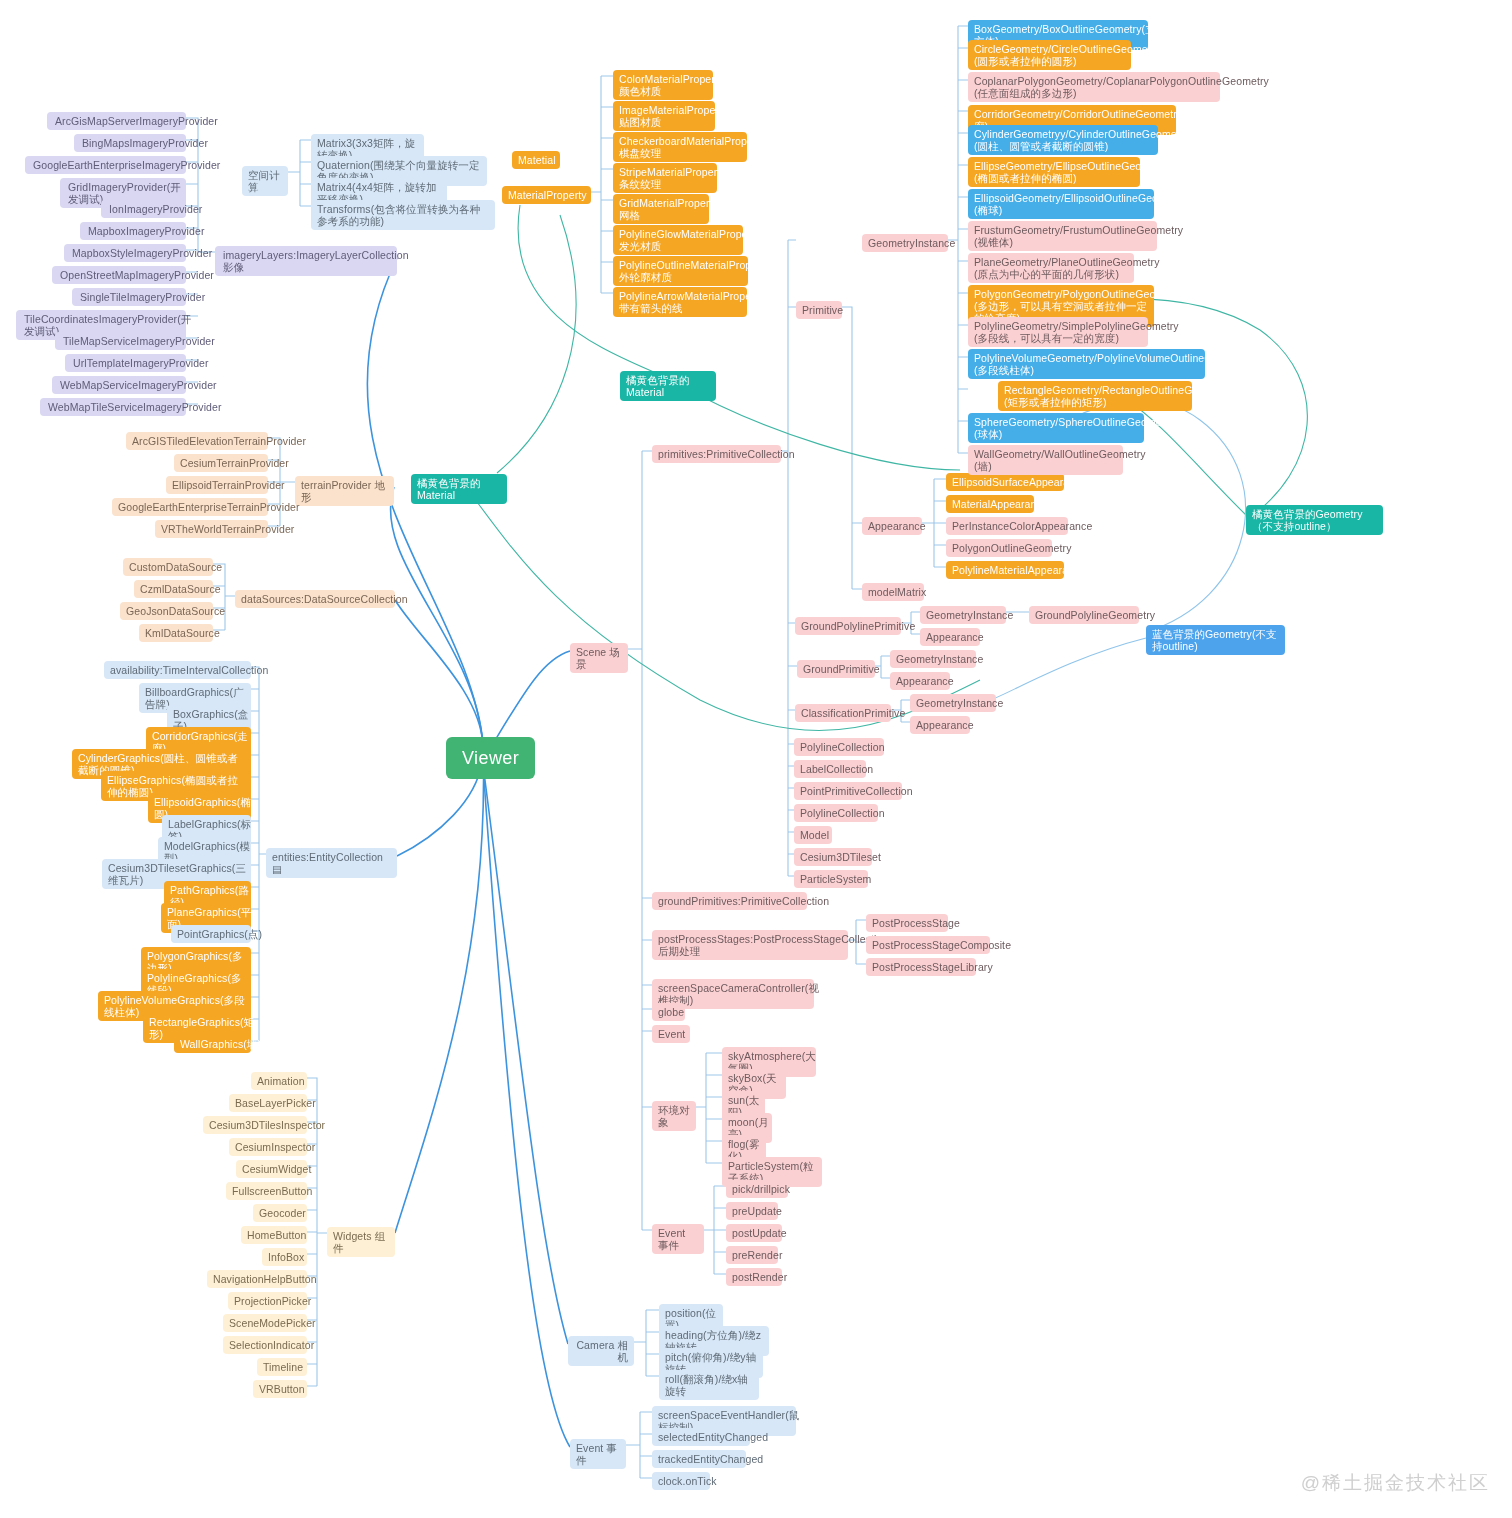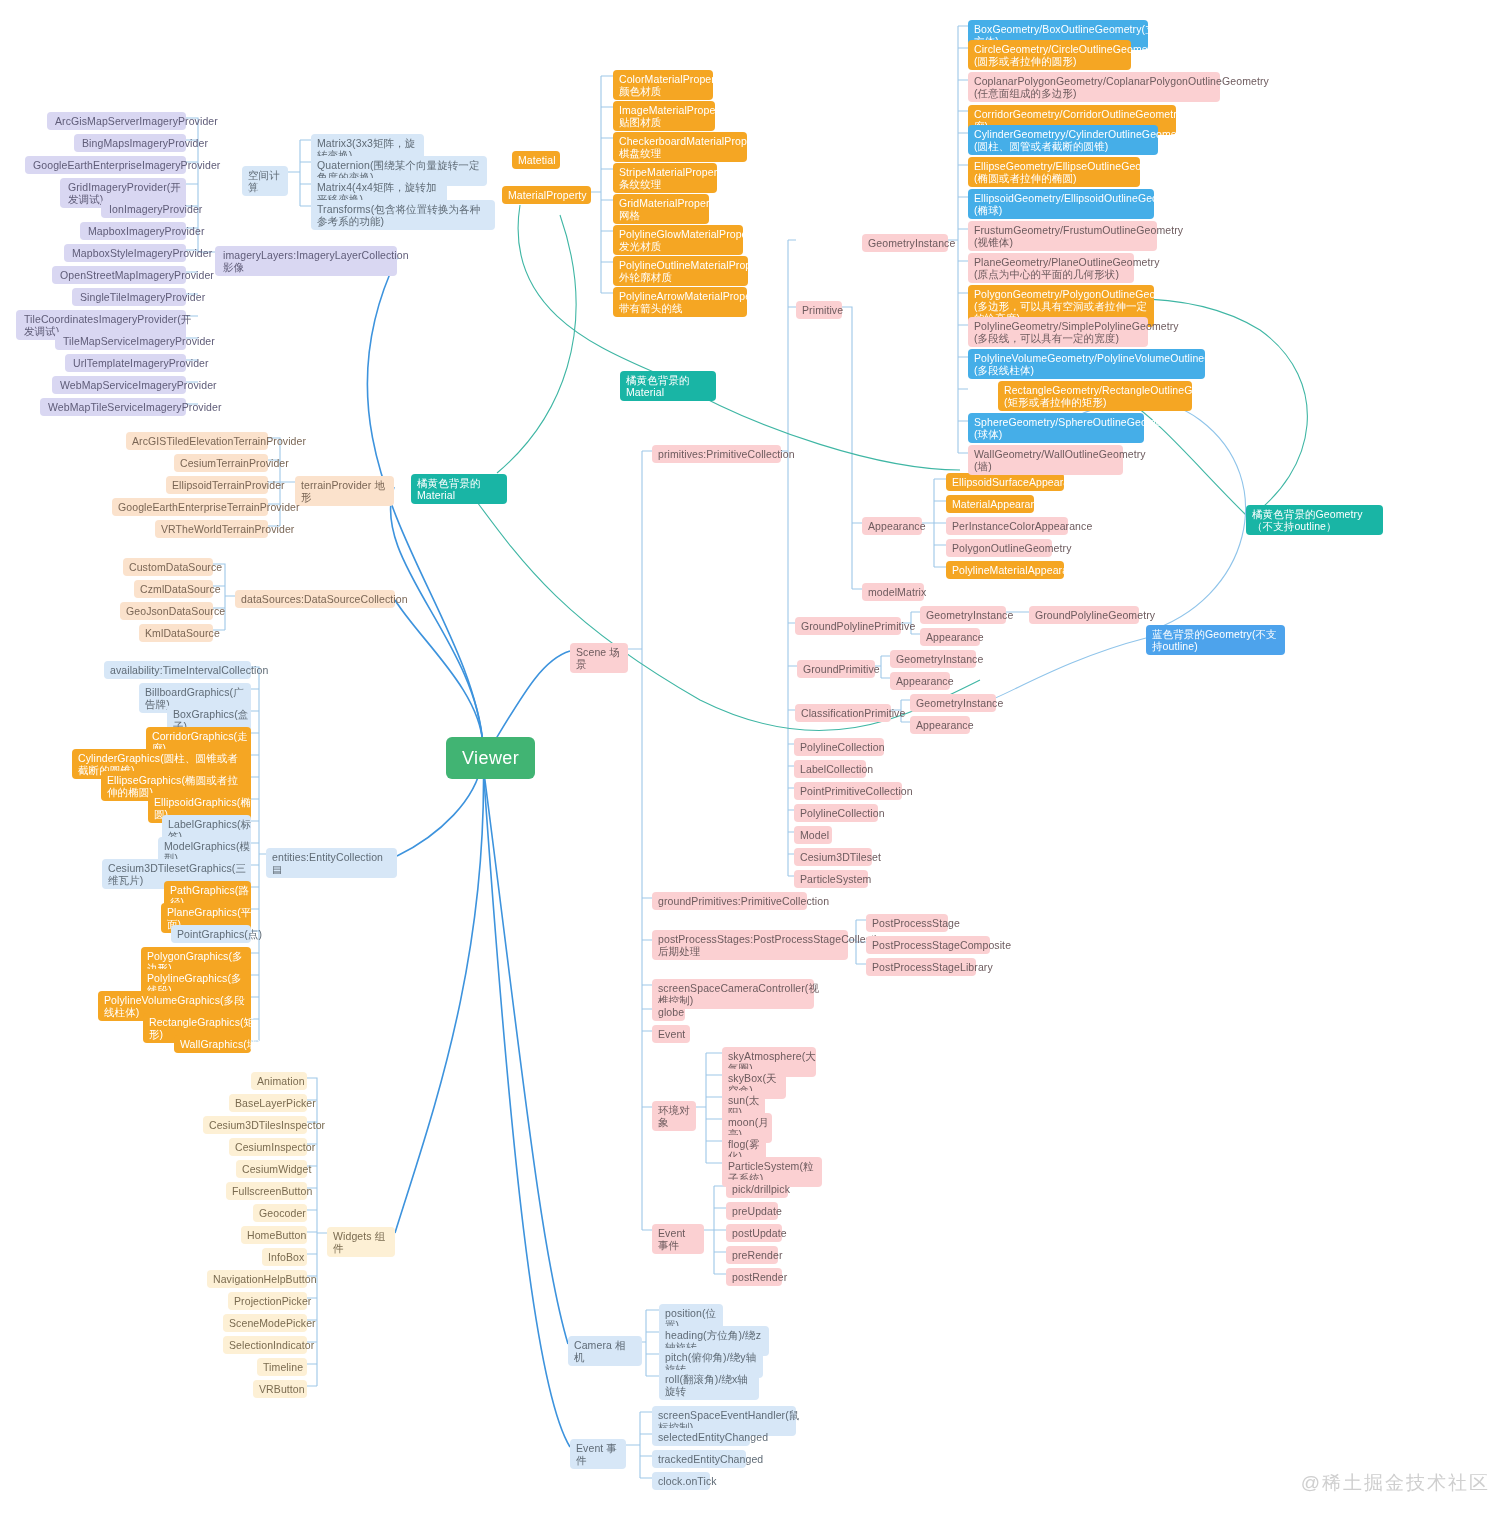--- a/index.html
+++ b/index.html
@@ -221,21 +221,21 @@
       <div class="node pink" style="left: 795px; top: 617px; width: 106px;">GroundPolylinePrimitive</div>
       <div class="node pink" style="left: 1029px; top: 606px; width: 110px;">GroundPolylineGeometry</div>
       <div class="node pink" style="left: 920px; top: 606px; width: 86px;">GeometryInstance</div>
       <div class="node pink" style="left: 920px; top: 628px; width: 60px;">Appearance</div>
       <div class="node pink" style="left: 797px; top: 660px; width: 78px;">GroundPrimitive</div>
       <div class="node pink" style="left: 890px; top: 650px; width: 86px;">GeometryInstance</div>
       <div class="node pink" style="left: 890px; top: 672px; width: 60px;">Appearance</div>
       <div class="node pink" style="left: 795px; top: 704px; width: 96px;">ClassificationPrimitive</div>
       <div class="node pink" style="left: 910px; top: 694px; width: 86px;">GeometryInstance</div>
       <div class="node pink" style="left: 910px; top: 716px; width: 60px;">Appearance</div>
-      <div class="node blue" style="left: 568px; top: 1336px; width: 74px;">Camera 相机</div>
+      <div class="node blue" style="left: 568px; top: 1336px; width: 66px; text-align: right;">Camera 相机</div>
       <div class="node blue" style="left: 659px; top: 1304px; width: 64px;">position(位置)</div>
       <div class="node blue" style="left: 659px; top: 1326px; width: 110px;">heading(方位角)/绕z轴旋转</div>
       <div class="node blue" style="left: 659px; top: 1348px; width: 104px;">pitch(俯仰角)/绕y轴旋转</div>
       <div class="node blue" style="left: 659px; top: 1370px; width: 100px;">roll(翻滚角)/绕x轴旋转</div>
       <div class="node blue" style="left: 570px; top: 1439px; width: 56px;">Event 事件</div>
       <div class="node blue" style="left: 652px; top: 1406px; width: 144px;">screenSpaceEventHandler(鼠标控制)</div>
       <div class="node blue" style="left: 652px; top: 1428px; width: 98px;">selectedEntityChanged</div>
       <div class="node blue" style="left: 652px; top: 1450px; width: 94px;">trackedEntityChanged</div>
       <div class="node blue" style="left: 652px; top: 1472px; width: 58px;">clock.onTick</div>
       <div class="node skyblue" style="left: 968px; top: 20px; width: 180px;">BoxGeometry/BoxOutlineGeometry(立方体)</div>

